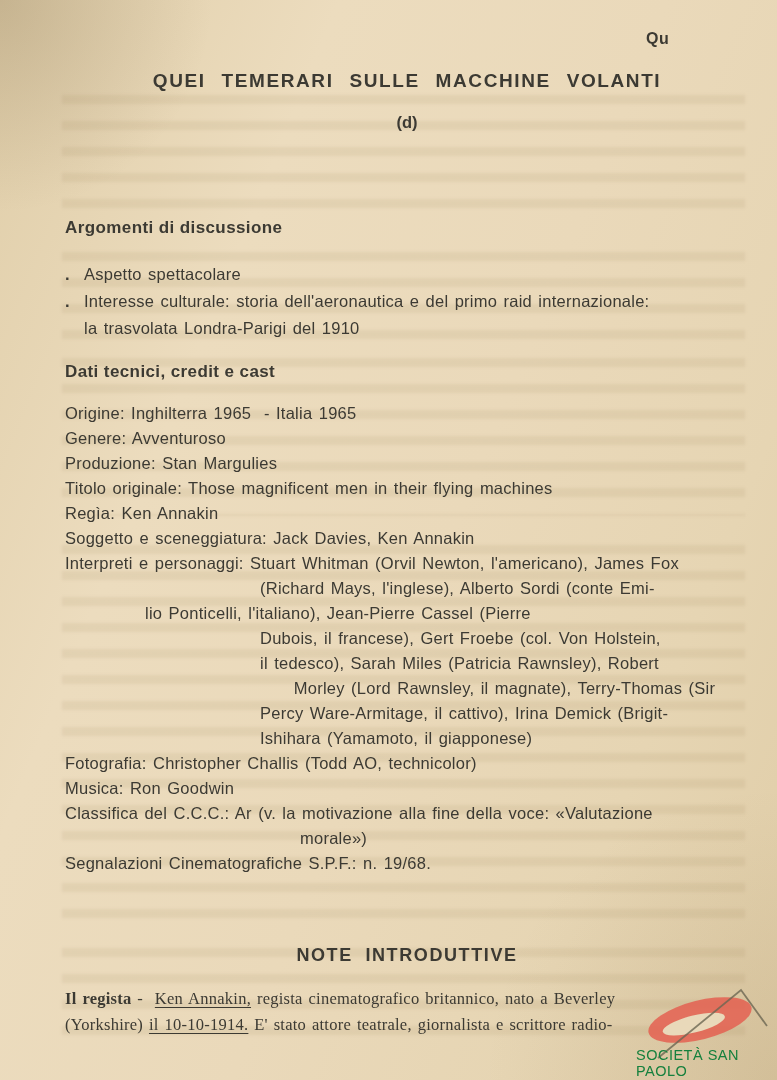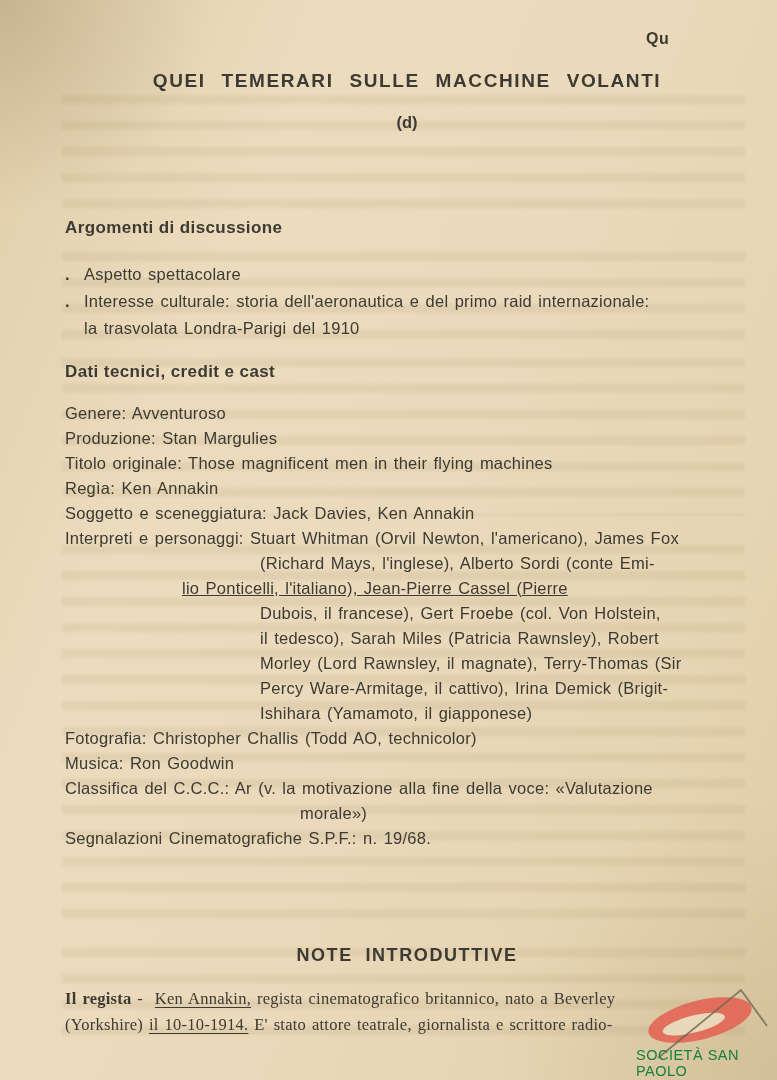--- a/index.html
+++ b/index.html
@@ -71,41 +71,44 @@
           <div class="line">la trasvolata Londra-Parigi del 1910</div>
         </div>
       </div>
     </div>
 </div>
 
 <div class="col" style="top:362px;">
   <div class="sec-heading">Dati tecnici, credit e cast</div>
   <div class="fields">
       <div class="field-row">
+        <div class="line"><span>Origine: </span><span>Inghilterra 1965  - Italia 1965</span></div>
+      </div>
+      <div class="field-row">
         <div class="line"><span>Genere: </span><span>Avventuroso</span></div>
       </div>
       <div class="field-row">
         <div class="line"><span>Produzione: </span><span>Stan Margulies</span></div>
       </div>
       <div class="field-row">
         <div class="line"><span>Titolo originale: </span><span>Those magnificent men in their flying machines</span></div>
       </div>
       <div class="field-row">
         <div class="line"><span>Regìa: </span><span>Ken Annakin</span></div>
       </div>
       <div class="field-row">
         <div class="line"><span>Soggetto e sceneggiatura: </span><span>Jack Davies, Ken Annakin</span></div>
       </div>
       <div class="field-row">
         <div class="line"><span>Interpreti e personaggi: </span><span>Stuart Whitman (Orvil Newton, l'americano), James Fox</span></div>
         <div class="line" style="margin-left: 195px;">(Richard Mays, l'inglese), Alberto Sordi (conte Emi-</div>
-        <div class="line" style="margin-left: 117px; text-decoration: underline;">lio Ponticelli, l'italiano), Jean-Pierre Cassel (Pierre</div>
+        <div class="line" style="margin-left: 80px;">lio Ponticelli, l'italiano), Jean-Pierre Cassel (Pierre</div>
         <div class="line" style="margin-left: 195px;">Dubois, il francese), Gert Froebe (col. Von Holstein,</div>
         <div class="line" style="margin-left: 195px;">il tedesco), Sarah Miles (Patricia Rawnsley), Robert</div>
-        <div class="line" style="margin-left: 195px;">Morley (Lord Rawnsley, il magnate), Terry-Thomas (Sir</div>
+        <div class="line" style="margin-left: 195px; text-align: center;">Morley (Lord Rawnsley, il magnate), Terry-Thomas (Sir</div>
         <div class="line" style="margin-left: 195px;">Percy Ware-Armitage, il cattivo), Irina Demick (Brigit-</div>
         <div class="line" style="margin-left: 195px;">Ishihara (Yamamoto, il giapponese)</div>
       </div>
       <div class="field-row">
         <div class="line"><span>Fotografia: </span><span>Christopher Challis (Todd AO, technicolor)</span></div>
       </div>
       <div class="field-row">
         <div class="line"><span>Musica: </span><span>Ron Goodwin</span></div>
       </div>
       <div class="field-row">

